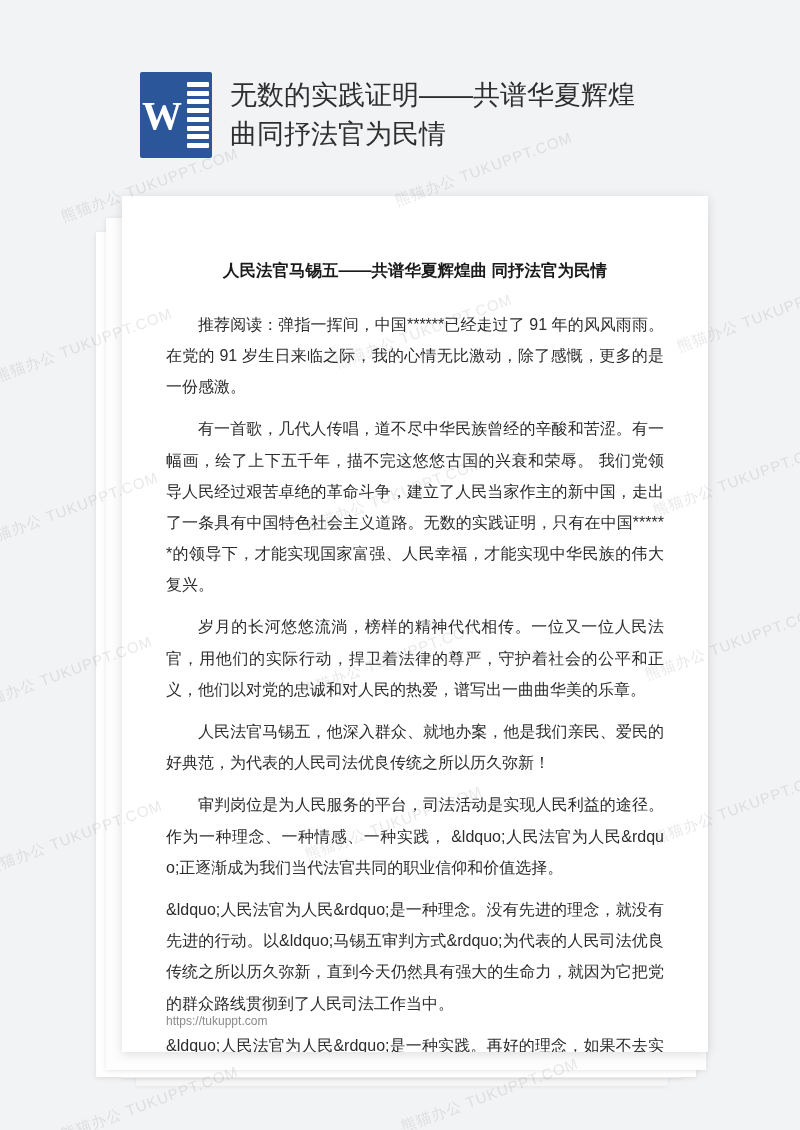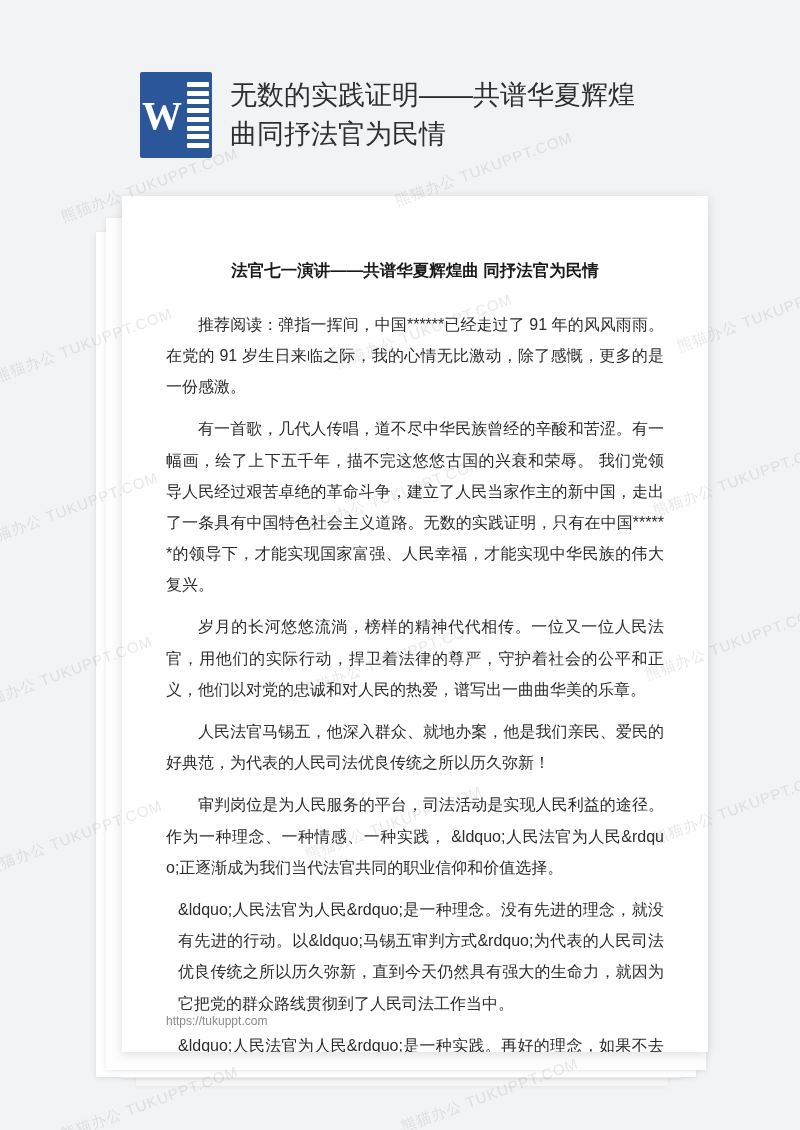--- a/index.html
+++ b/index.html
@@ -152,21 +152,20 @@
     color: #2c2c2c;
     line-height: 1.95;
     text-align: justify;
     text-indent: 2em;
     margin: 0 0 11px 0;
     font-family: "Liberation Sans", sans-serif;
     word-break: break-all;
   }
   .doc-p.noindent {
     text-indent: 0;
-    margin-left: 12px;
   }
   .doc-url {
     position: absolute;
     left: 44px;
     bottom: 24px;
     font-size: 12px;
     color: #8a8a8a;
     font-family: "Liberation Sans", sans-serif;
   }
 
@@ -212,21 +211,21 @@
     </div>
   </div>
   <div class="header-title">无数的实践证明——共谱华夏辉煌曲同抒法官为民情</div>
 </div>
 
 <div class="stack">
   <div class="sheet-back2"></div>
   <div class="sheet-back1"></div>
   <div class="sheet-main">
     <div class="doc-inner">
-      <div class="doc-title">法官七一演讲——共谱华夏辉煌曲 同抒法官为民情</div>
+      <div class="doc-title">人民法官马锡五——共谱华夏辉煌曲 同抒法官为民情</div>
 
       <p class="doc-p">推荐阅读：弹指一挥间，中国******已经走过了 91 年的风风雨雨。在党的 91 岁生日来临之际，我的心情无比激动，除了感慨，更多的是一份感激。</p>
       <p class="doc-p">有一首歌，几代人传唱，道不尽中华民族曾经的辛酸和苦涩。有一幅画，绘了上下五千年，描不完这悠悠古国的兴衰和荣辱。 我们党领导人民经过艰苦卓绝的革命斗争，建立了人民当家作主的新中国，走出了一条具有中国特色社会主义道路。无数的实践证明，只有在中国******的领导下，才能实现国家富强、人民幸福，才能实现中华民族的伟大复兴。</p>
       <p class="doc-p">岁月的长河悠悠流淌，榜样的精神代代相传。一位又一位人民法官，用他们的实际行动，捍卫着法律的尊严，守护着社会的公平和正义，他们以对党的忠诚和对人民的热爱，谱写出一曲曲华美的乐章。</p>
       <p class="doc-p">人民法官马锡五，他深入群众、就地办案，他是我们亲民、爱民的好典范，为代表的人民司法优良传统之所以历久弥新！</p>
       <p class="doc-p">审判岗位是为人民服务的平台，司法活动是实现人民利益的途径。作为一种理念、一种情感、一种实践， &amp;ldquo;人民法官为人民&amp;rdquo;正逐渐成为我们当代法官共同的职业信仰和价值选择。</p>
       <p class="doc-p noindent">&amp;ldquo;人民法官为人民&amp;rdquo;是一种理念。没有先进的理念，就没有先进的行动。以&amp;ldquo;马锡五审判方式&amp;rdquo;为代表的人民司法优良传统之所以历久弥新，直到今天仍然具有强大的生命力，就因为它把党的群众路线贯彻到了人民司法工作当中。</p>
       <p class="doc-p noindent">&amp;ldquo;人民法官为人民&amp;rdquo;是一种实践。再好的理念，如果不去实践，一切都将沦为一种空谈。实践不仅是自上而下的要求，更应该是自下而上</p>
     </div>
     <div class="doc-url">https://tukuppt.com</div>

